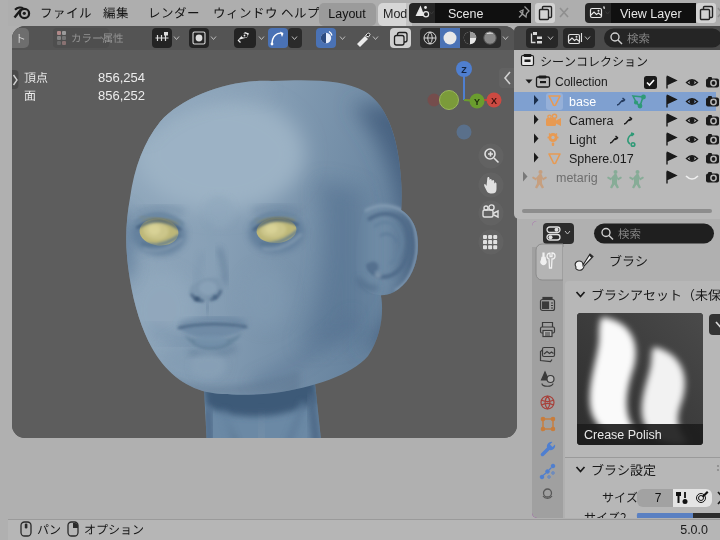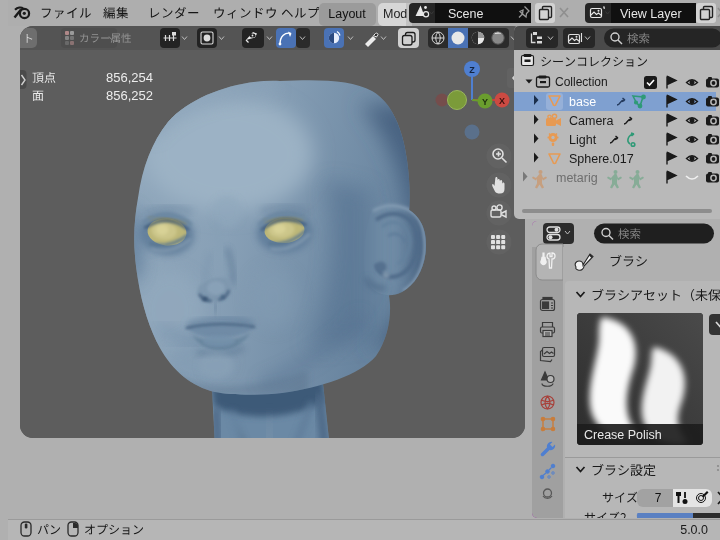--- a/index.html
+++ b/index.html
@@ -56,21 +56,21 @@
 <text x="612" y="17.5" font-size="12.5" fill="#e6e6e6" font-family="Liberation Sans">View Layer</text>
 <rect x="688" y="3" width="20" height="20" rx="3" fill="#d2d2d2"></rect>
 <g transform="translate(692,6)" fill="none" stroke="#222" stroke-width="1.4">
         <rect x="3.5" y="0.5" width="9" height="11" rx="1"></rect>
         <rect x="0.5" y="3.5" width="9" height="10" rx="1" fill="#d2d2d2"></rect>
       </g>
 <g stroke="#8f8f8f" stroke-width="1.6">
         <path d="M710 8 l7 9 m0 -9 l-7 9"></path>
       </g>
 </svg>
-<div class="abs" style="left:12px;top:26px;width:505px;height:412px;background:#5d5d5d;border-radius:13px;overflow:hidden">
+<div class="abs" style="left:4px;top:26px;width:505px;height:412px;background:#5d5d5d;border-radius:13px;overflow:hidden">
 <svg class="abs" style="left:0px;top:0px" width="505" height="24" viewBox="0 0 505 24">
 <rect width="505" height="24" fill="#545454"></rect>
 <path d="M0 2 h12 a5 5 0 0 1 5 5 v10 a5 5 0 0 1 -5 5 h-12 z" fill="#6e6e6e"></path>
 <path transform="translate(3,16.5)" d="M3.7 -1.0C3.7 -0.6 3.7 -0.0 3.6 0.3H4.7C4.7 -0.0 4.6 -0.6 4.6 -1.0L4.6 -4.6C5.8 -4.2 7.7 -3.5 8.9 -2.8L9.3 -3.8C8.2 -4.3 6.1 -5.1 4.6 -5.6V-7.4C4.6 -7.7 4.7 -8.2 4.7 -8.5H3.6C3.7 -8.2 3.7 -7.7 3.7 -7.4C3.7 -6.4 3.7 -1.6 3.7 -1.0Z" fill="#d8d8d8"></path>
 <rect x="41" y="2" width="56" height="20" rx="4" fill="#4e4e4e"></rect>
 <g transform="translate(45,5)">
           <rect x="0" y="0" width="4" height="4" rx="1" fill="#b08888"></rect>
           <rect x="5" y="0" width="4" height="4" rx="1" fill="#9a9a9a"></rect>
           <rect x="0" y="5" width="4" height="4" rx="1" fill="#858585"></rect>
           <rect x="5" y="5" width="4" height="4" rx="1" fill="#747474"></rect>

